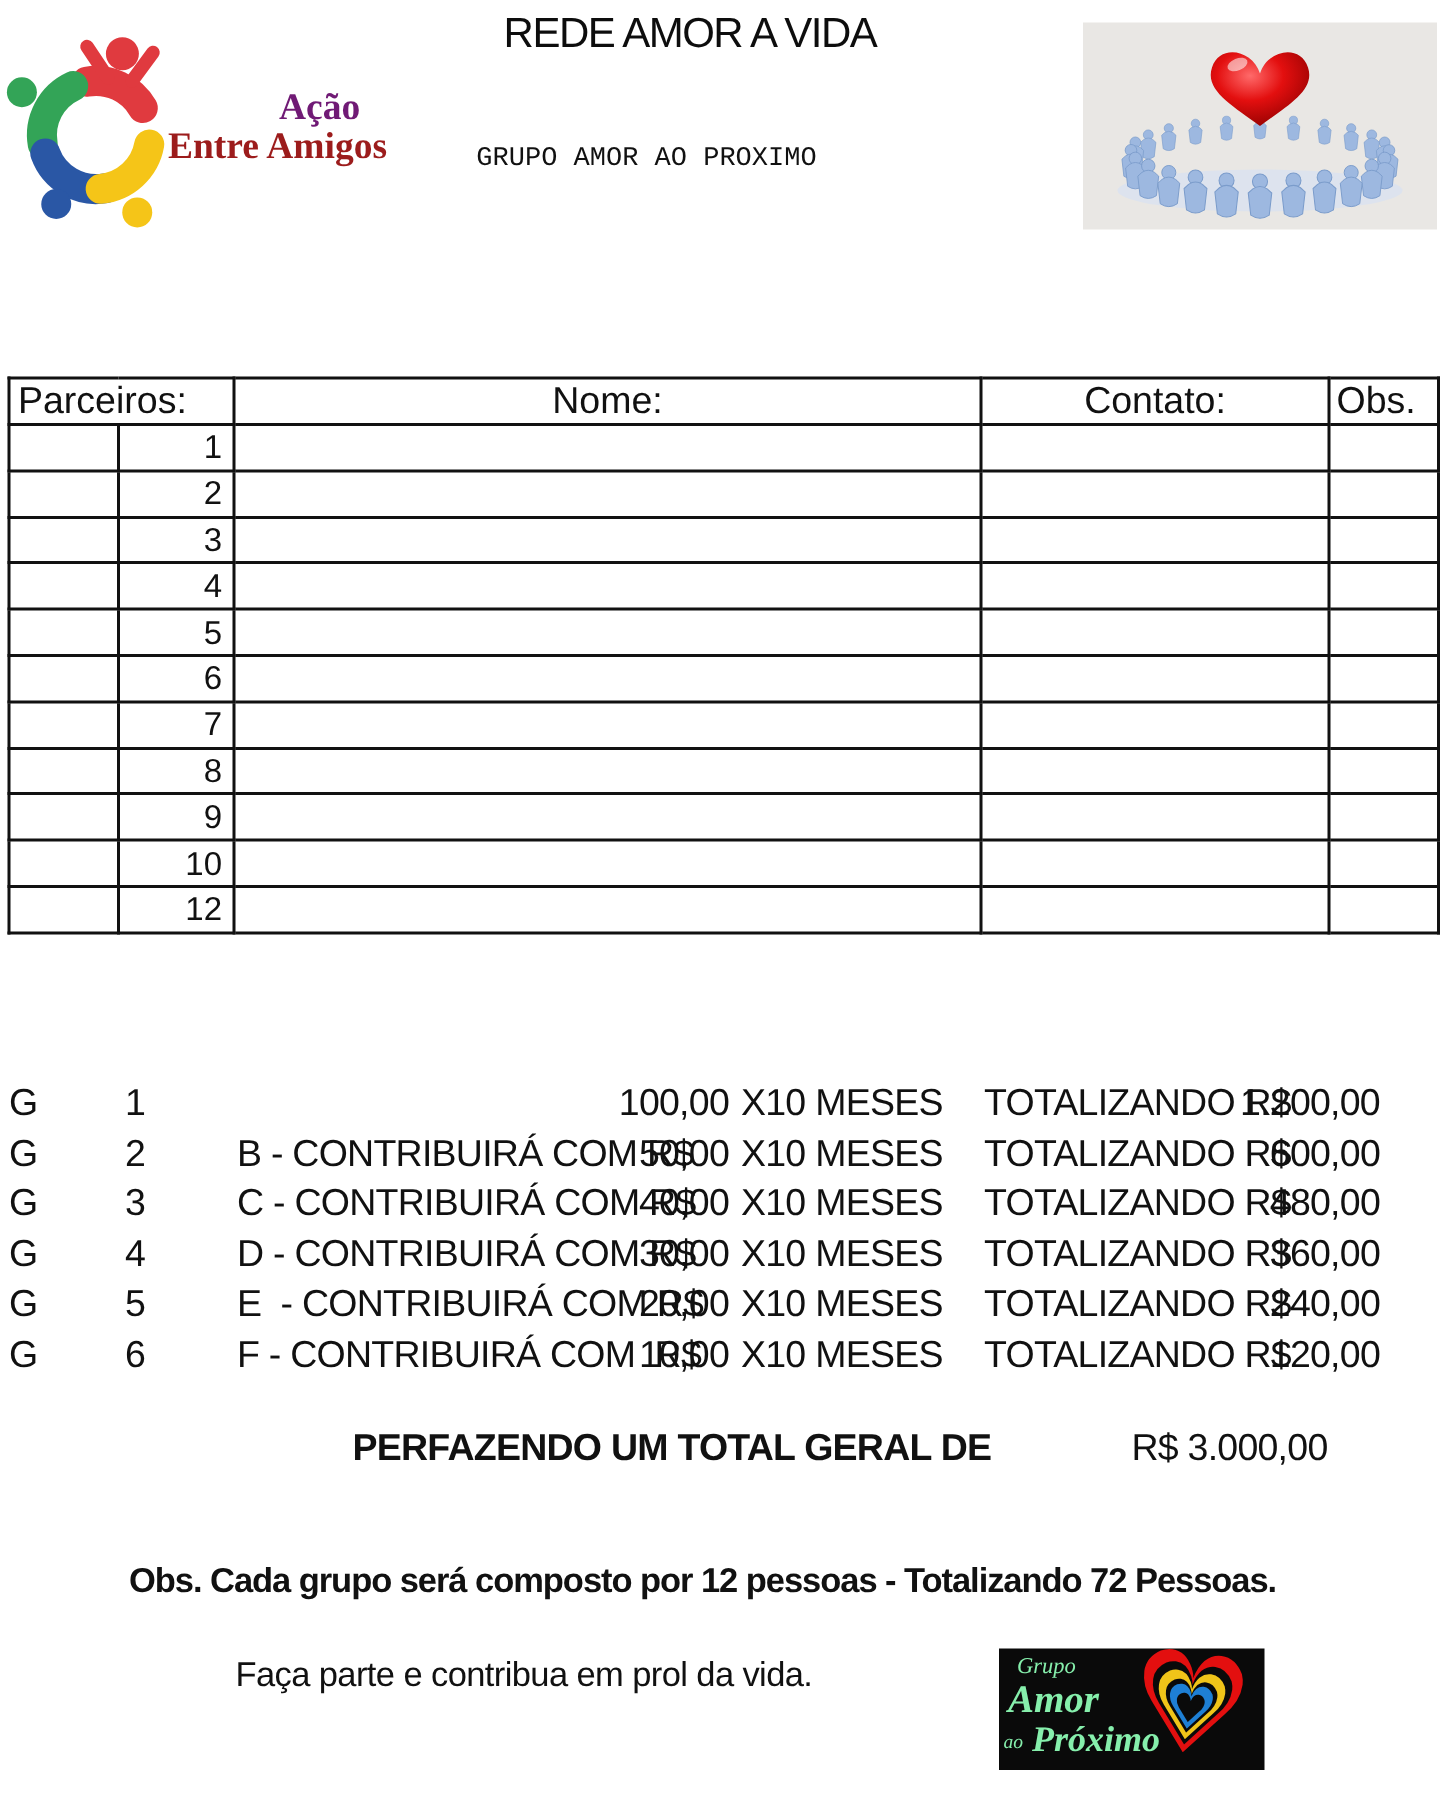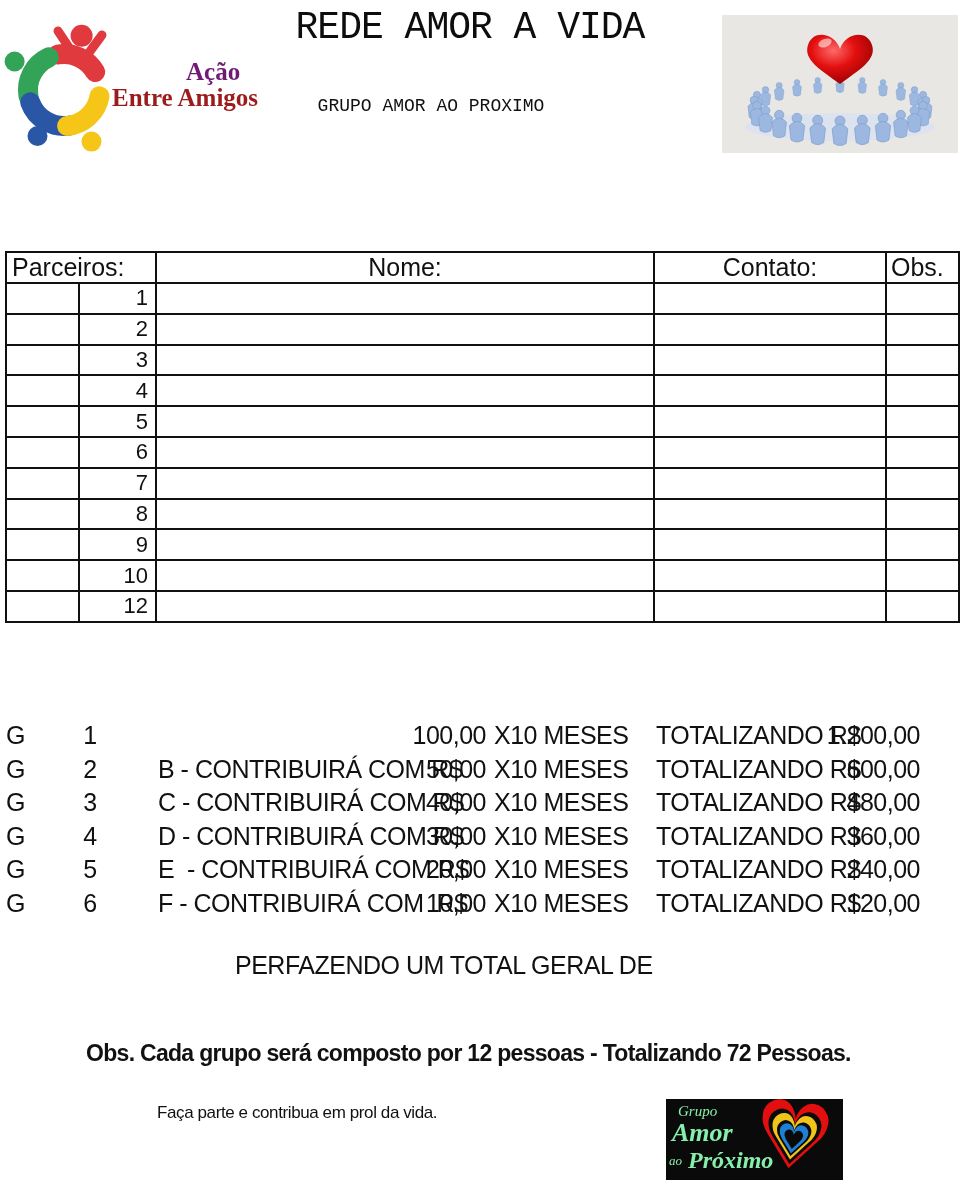--- a/index.html
+++ b/index.html
@@ -6,23 +6,22 @@
   html,body { background:#ffffff; }
   .page {
     position:relative; width:963px; height:1200px; background:#ffffff;
     font-family:"Liberation Sans", sans-serif; color:#111; overflow:hidden;
     margin:0 auto;
   }
 
   
   .title {
     position:absolute; top:6px; left:0; width:920px; text-align:center;
-    font-family:Liberation Mono, monospace; font-size:38px; letter-spacing:-1px;
+    font-family:Liberation Sans, sans-serif; font-size:28px; letter-spacing:-1px;
     color:#0d0d0d;
-    margin-left:10px;
   }
   .subtitle {
     position:absolute; top:96px; left:0; width:862px; text-align:center;
     font-family:"Liberation Mono","DejaVu Sans Mono", monospace;
     font-size:18px; color:#111;
   }
 
   .logo-left { position:absolute; left:2px; top:2px; width:260px; height:160px; }
   .logo-left .txt1 {
     position:absolute; left:184px; top:56px;
@@ -62,29 +61,29 @@
   .g-num { left:78px; width:24px; text-align:center; }
   .g-desc { left:158px; }
   .g-amount { left:398px; width:88px; text-align:right; }
   .g-months { left:494px; }
   .g-total-label { left:656px; }
   .g-total { left:800px; width:120px; text-align:right; }
 
   
   .summary { position:absolute; left:0; top:949px; width:963px; height:33px;
              line-height:33px; font-size:25px; letter-spacing:-0.5px; }
-  .summary .lbl { position:absolute; left:235px; }
+  .summary .lbl { position:absolute; left:235px;font-weight:bold; }
   .summary .val { position:absolute; left:735px; width:150px; text-align:right; }
 
   .obs-line {
     position:absolute; left:86px; top:1040px; font-size:23px; font-weight:bold;
     letter-spacing:-0.7px; white-space:nowrap;
   }
   .cta-line {
-    position:absolute; left:157px; top:1103px; font-size:17px;
+    position:absolute; left:157px; top:1103px; font-size:23px;
     letter-spacing:-0.4px; white-space:nowrap;
   }
 
   
   .logo-bottom {
     position:absolute; left:666px; top:1099px; width:177px; height:81px;
     background:#0a0a0a; overflow:hidden;
   }
   .logo-bottom .heart {
     position:absolute; left:127px; top:42px; line-height:1;
@@ -339,20 +338,21 @@
       <div class="g-row"><span class="g-letter">G</span><span class="g-num">1</span><span class="g-amount">100,00</span><span class="g-months">X10 MESES</span><span class="g-total-label">TOTALIZANDO R$</span><span class="g-total">1.200,00</span></div>
       <div class="g-row"><span class="g-letter">G</span><span class="g-num">2</span><span class="g-desc">B - CONTRIBUIRÁ COM R$</span><span class="g-amount">50,00</span><span class="g-months">X10 MESES</span><span class="g-total-label">TOTALIZANDO R$</span><span class="g-total">600,00</span></div>
       <div class="g-row"><span class="g-letter">G</span><span class="g-num">3</span><span class="g-desc">C - CONTRIBUIRÁ COM R$</span><span class="g-amount">40,00</span><span class="g-months">X10 MESES</span><span class="g-total-label">TOTALIZANDO R$</span><span class="g-total">480,00</span></div>
       <div class="g-row"><span class="g-letter">G</span><span class="g-num">4</span><span class="g-desc">D - CONTRIBUIRÁ COM R$</span><span class="g-amount">30,00</span><span class="g-months">X10 MESES</span><span class="g-total-label">TOTALIZANDO R$</span><span class="g-total">360,00</span></div>
       <div class="g-row"><span class="g-letter">G</span><span class="g-num">5</span><span class="g-desc">E  - CONTRIBUIRÁ COM R$</span><span class="g-amount">20,00</span><span class="g-months">X10 MESES</span><span class="g-total-label">TOTALIZANDO R$</span><span class="g-total">240,00</span></div>
       <div class="g-row"><span class="g-letter">G</span><span class="g-num">6</span><span class="g-desc">F - CONTRIBUIRÁ COM  R$</span><span class="g-amount">10,00</span><span class="g-months">X10 MESES</span><span class="g-total-label">TOTALIZANDO R$</span><span class="g-total">120,00</span></div>
     </div>
 
   <div class="summary">
     <span class="lbl">PERFAZENDO UM TOTAL GERAL DE</span>
+    <span class="val">R$ 3.000,00</span>
   </div>
 
   <div class="obs-line">Obs. Cada grupo será composto por 12 pessoas - Totalizando 72 Pessoas.</div>
   <div class="cta-line">Faça parte e contribua em prol da vida.</div>
 
   <div class="logo-bottom">
     <span class="heart" style="font-size:92px; color:#e30f0f;">♥</span>
     <span class="heart" style="font-size:74px; color:#0a0a0a;">♥</span>
     <span class="heart" style="font-size:62px; color:#f0c419;">♥</span>
     <span class="heart" style="font-size:48px; color:#0a0a0a;">♥</span>

